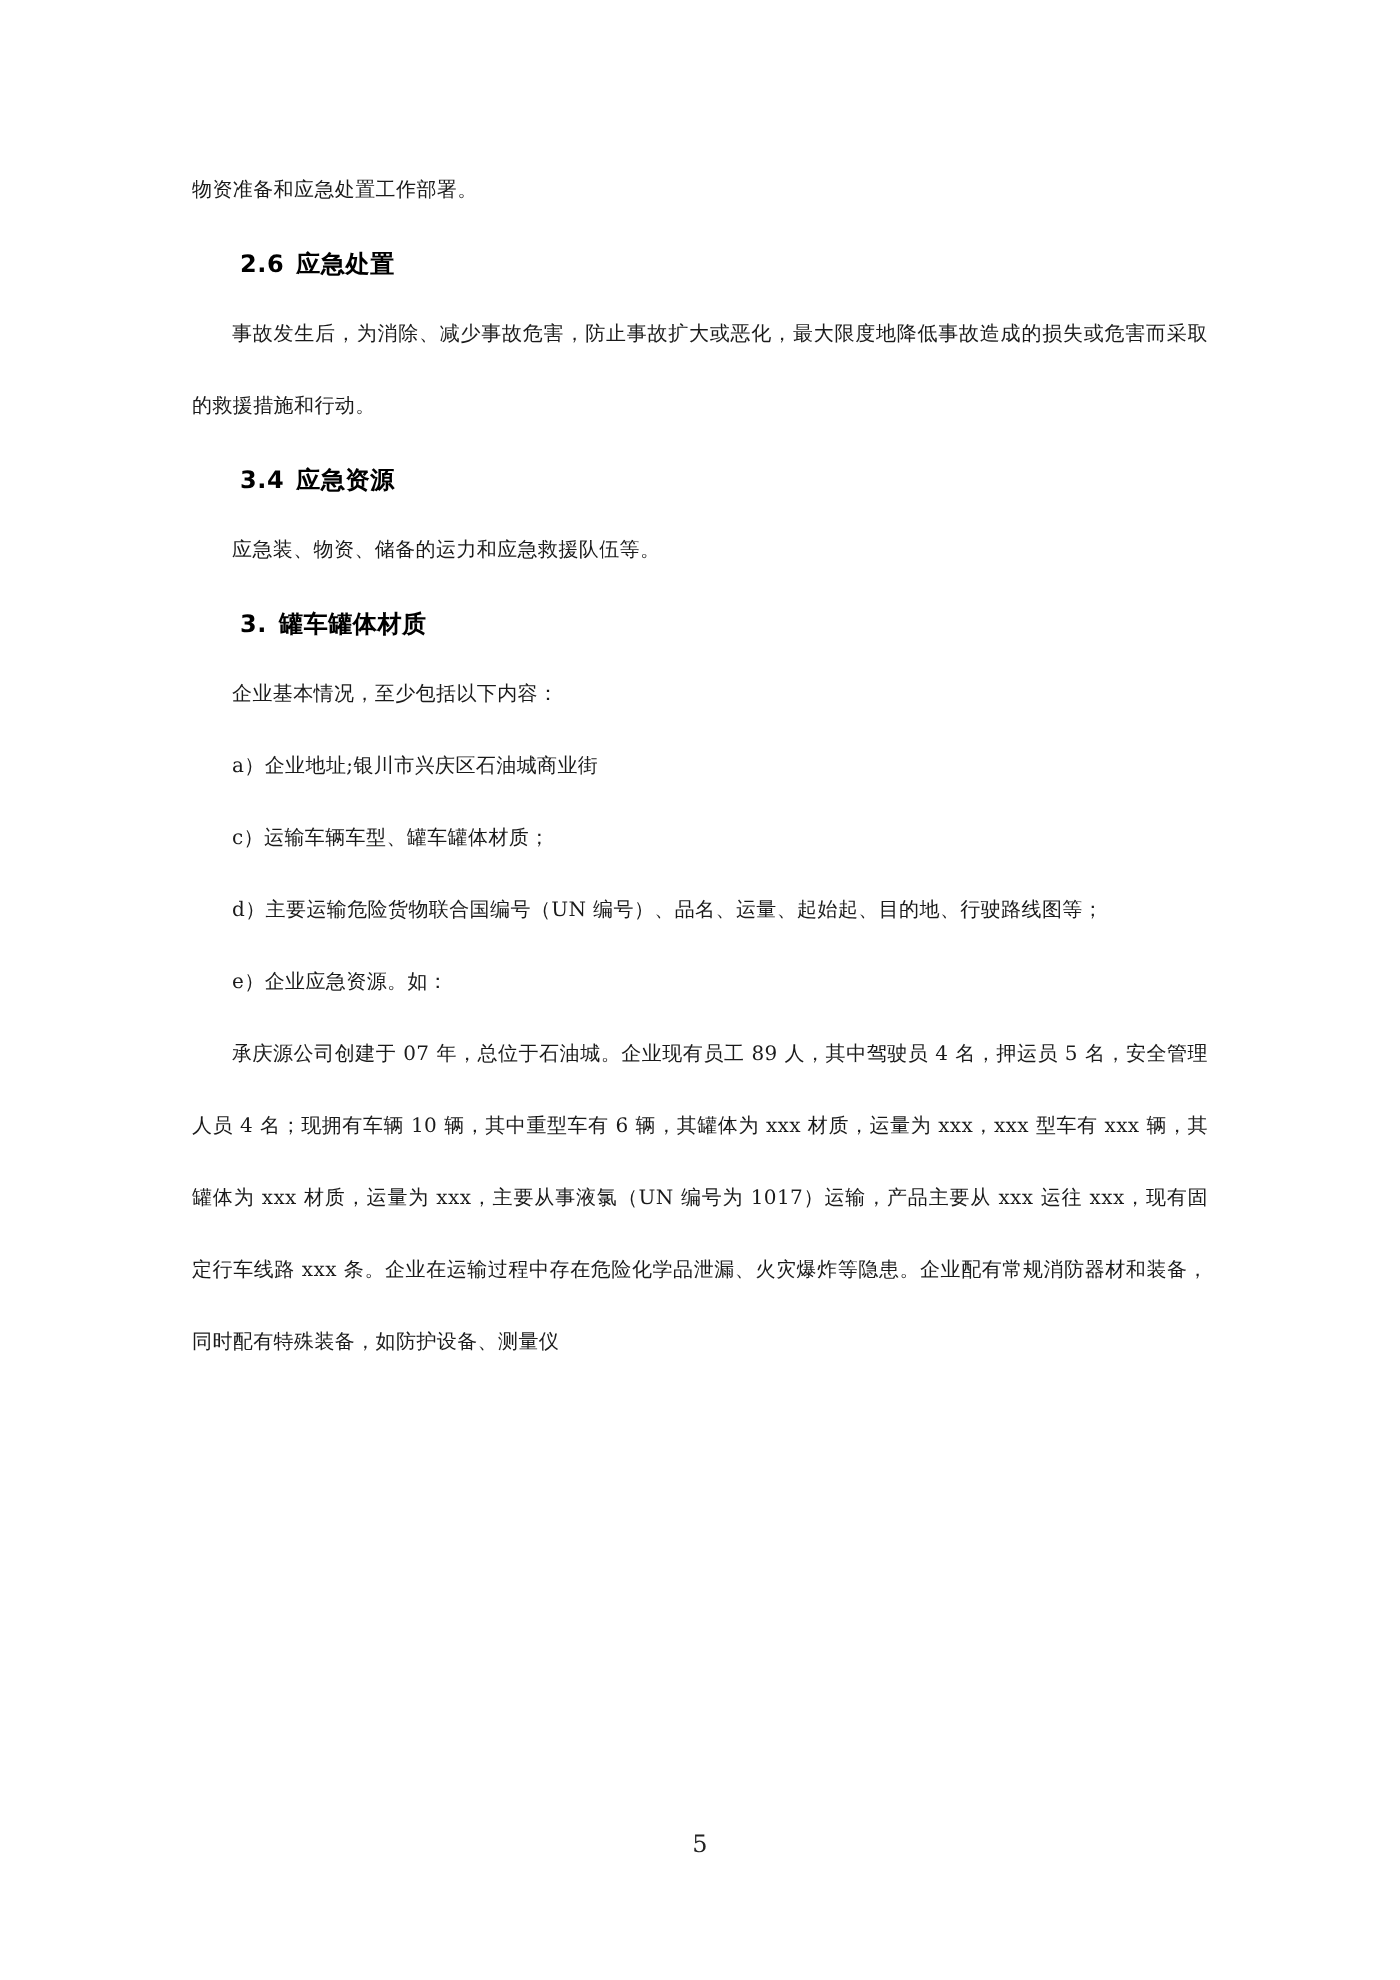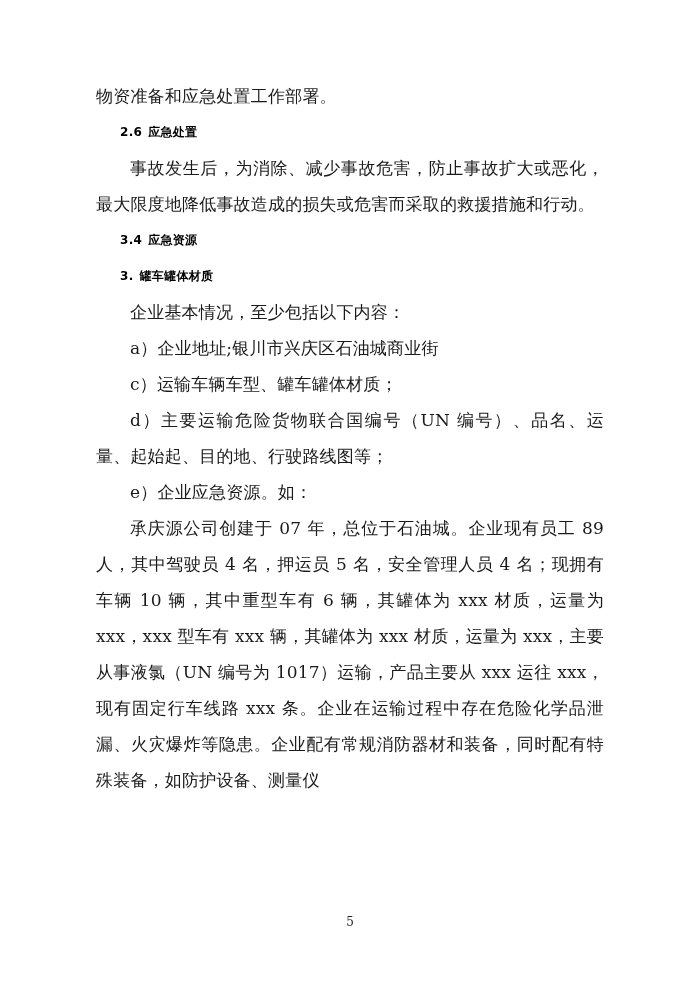--- a/index.html
+++ b/index.html
@@ -16,21 +16,21 @@
     overflow: hidden;
   }
   .content {
     position: absolute;
     left: 96px;
     top: 78px;
     width: 508px;
   }
   .para {
     font-family: "DejaVu Serif", "Liberation Serif", serif;
-    font-size: 17px;
+    font-size: 10px;
     line-height: 36px;
     color: #1a1a1a;
     margin: 0 0 0 0;
     text-align: justify;
     text-justify: inter-ideograph;
     letter-spacing: 0.2px;
   }
   .indent {
     text-indent: 2em;
   }
@@ -65,20 +65,21 @@
   <div class="content">
 
     <p class="para">物资准备和应急处置工作部署。</p>
 
     <p class="heading"><span class="num">2.6</span><span>应急处置</span></p>
 
     <p class="para indent">事故发生后，为消除、减少事故危害，防止事故扩大或恶化，最大限度地降低事故造成的损失或危害而采取的救援措施和行动。</p>
 
     <p class="heading"><span class="num">3.4</span><span>应急资源</span></p>
 
+    <p class="para indent">应急装、物资、储备的运力和应急救援队伍等。</p>
 
     <p class="heading"><span class="num">3.</span><span>罐车罐体材质</span></p>
 
 
     <p class="para indent">企业基本情况，至少包括以下内容：</p>
     <p class="para indent">a）企业地址;银川市兴庆区石油城商业街</p>
     <p class="para indent">c）运输车辆车型、罐车罐体材质；</p>
     <p class="para indent">d）主要运输危险货物联合国编号（UN 编号）、品名、运量、起始起、目的地、行驶路线图等；</p>
     <p class="para indent">e）企业应急资源。如：</p>
     <p class="para indent">承庆源公司创建于 07 年，总位于石油城。企业现有员工 89 人，其中驾驶员 4 名，押运员 5 名，安全管理人员 4 名；现拥有车辆 10 辆，其中重型车有 6 辆，其罐体为 xxx 材质，运量为 xxx，xxx 型车有 xxx 辆，其罐体为 xxx 材质，运量为 xxx，主要从事液氯（UN 编号为 1017）运输，产品主要从 xxx 运往 xxx，现有固定行车线路 xxx 条。企业在运输过程中存在危险化学品泄漏、火灾爆炸等隐患。企业配有常规消防器材和装备，同时配有特殊装备，如防护设备、测量仪</p>

